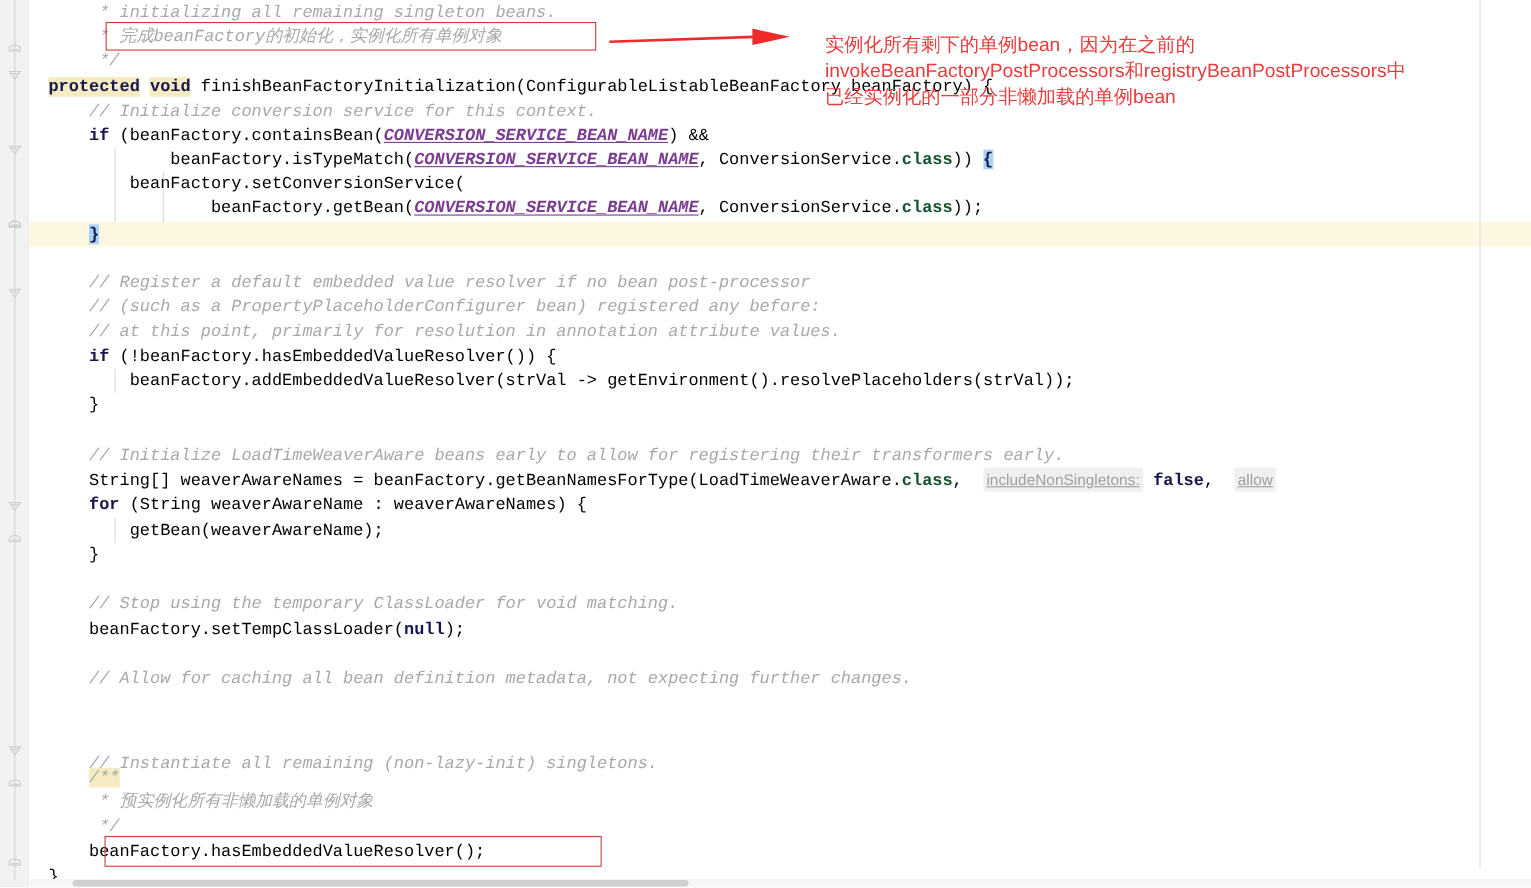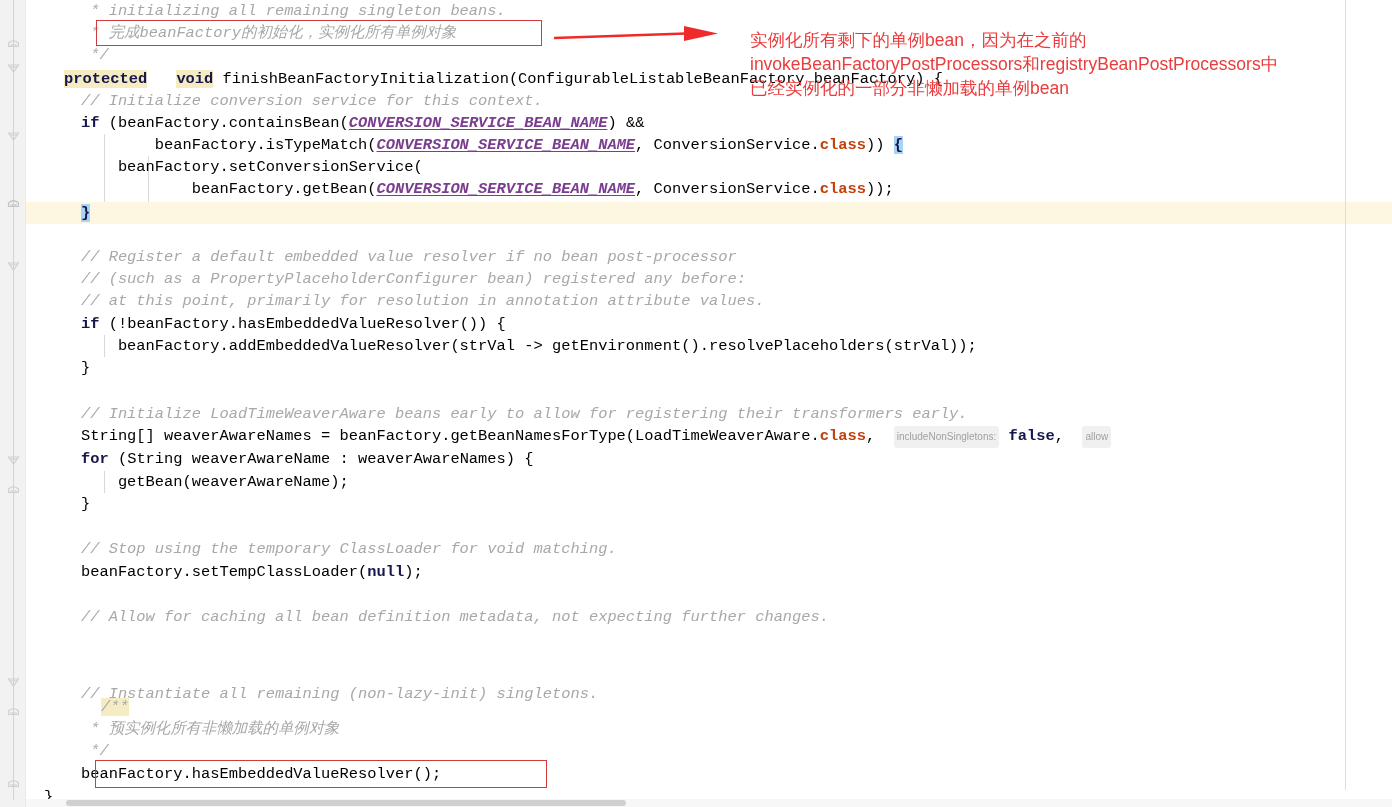--- a/index.html
+++ b/index.html
@@ -66,38 +66,37 @@
     color: #231f20;
     letter-spacing: 0px;
   }
   .code-text { padding-left: 44px; display: inline-block; }
 
   
   .cmt      { color: #a8a8a8; font-style: italic; }
   .kw       { color: #17174b; font-weight: bold; }
   .const    { color: #7a3d8f; font-weight: bold; font-style: italic;
               text-decoration: underline; text-underline-offset: 2px; }
-  .fld      { color: #c2410c; font-weight: bold; }
+  .fld      { color: #14532d; font-weight: bold; }
   .plain    { color: #000000; }
 
   
   #curline {
     position: absolute;
     left: 26px; top: 202px;
     width: 1366px; height: 22px;
     background: #fdf6e0;
   }
   .brace-hl {
     background: #a7d3f7;
     color: #17174b;
     font-weight: bold;
   }
   .search-hl {
     background: #f6ecc4;
-    margin-left: 20px;
   }
 
   
   .iguide {
     position: absolute;
     width: 1px;
     background: #d9d9d9;
   }
 
   
@@ -109,23 +108,24 @@
   }
 
   
   .inlay {
     display: inline-block;
     background: #f0f0f0;
     color: #a0a0a0;
     border-radius: 3px;
     padding: 0 3px;
     font-family: "Liberation Sans", sans-serif;
-    font-size: 10px;
+    font-size: 14px;
     font-style: normal;
     vertical-align: baseline;
+    text-decoration: underline;
   }
 
   
   .redbox {
     position: absolute;
     border: 1.4px solid #d23b3b;
     pointer-events: none;
   }
   #redbox-top   { left: 96px;  top: 20px;  width: 446px; height: 26px; }
   #redbox-bottom{ left: 95px;  top: 760px; width: 452px; height: 28px; }

